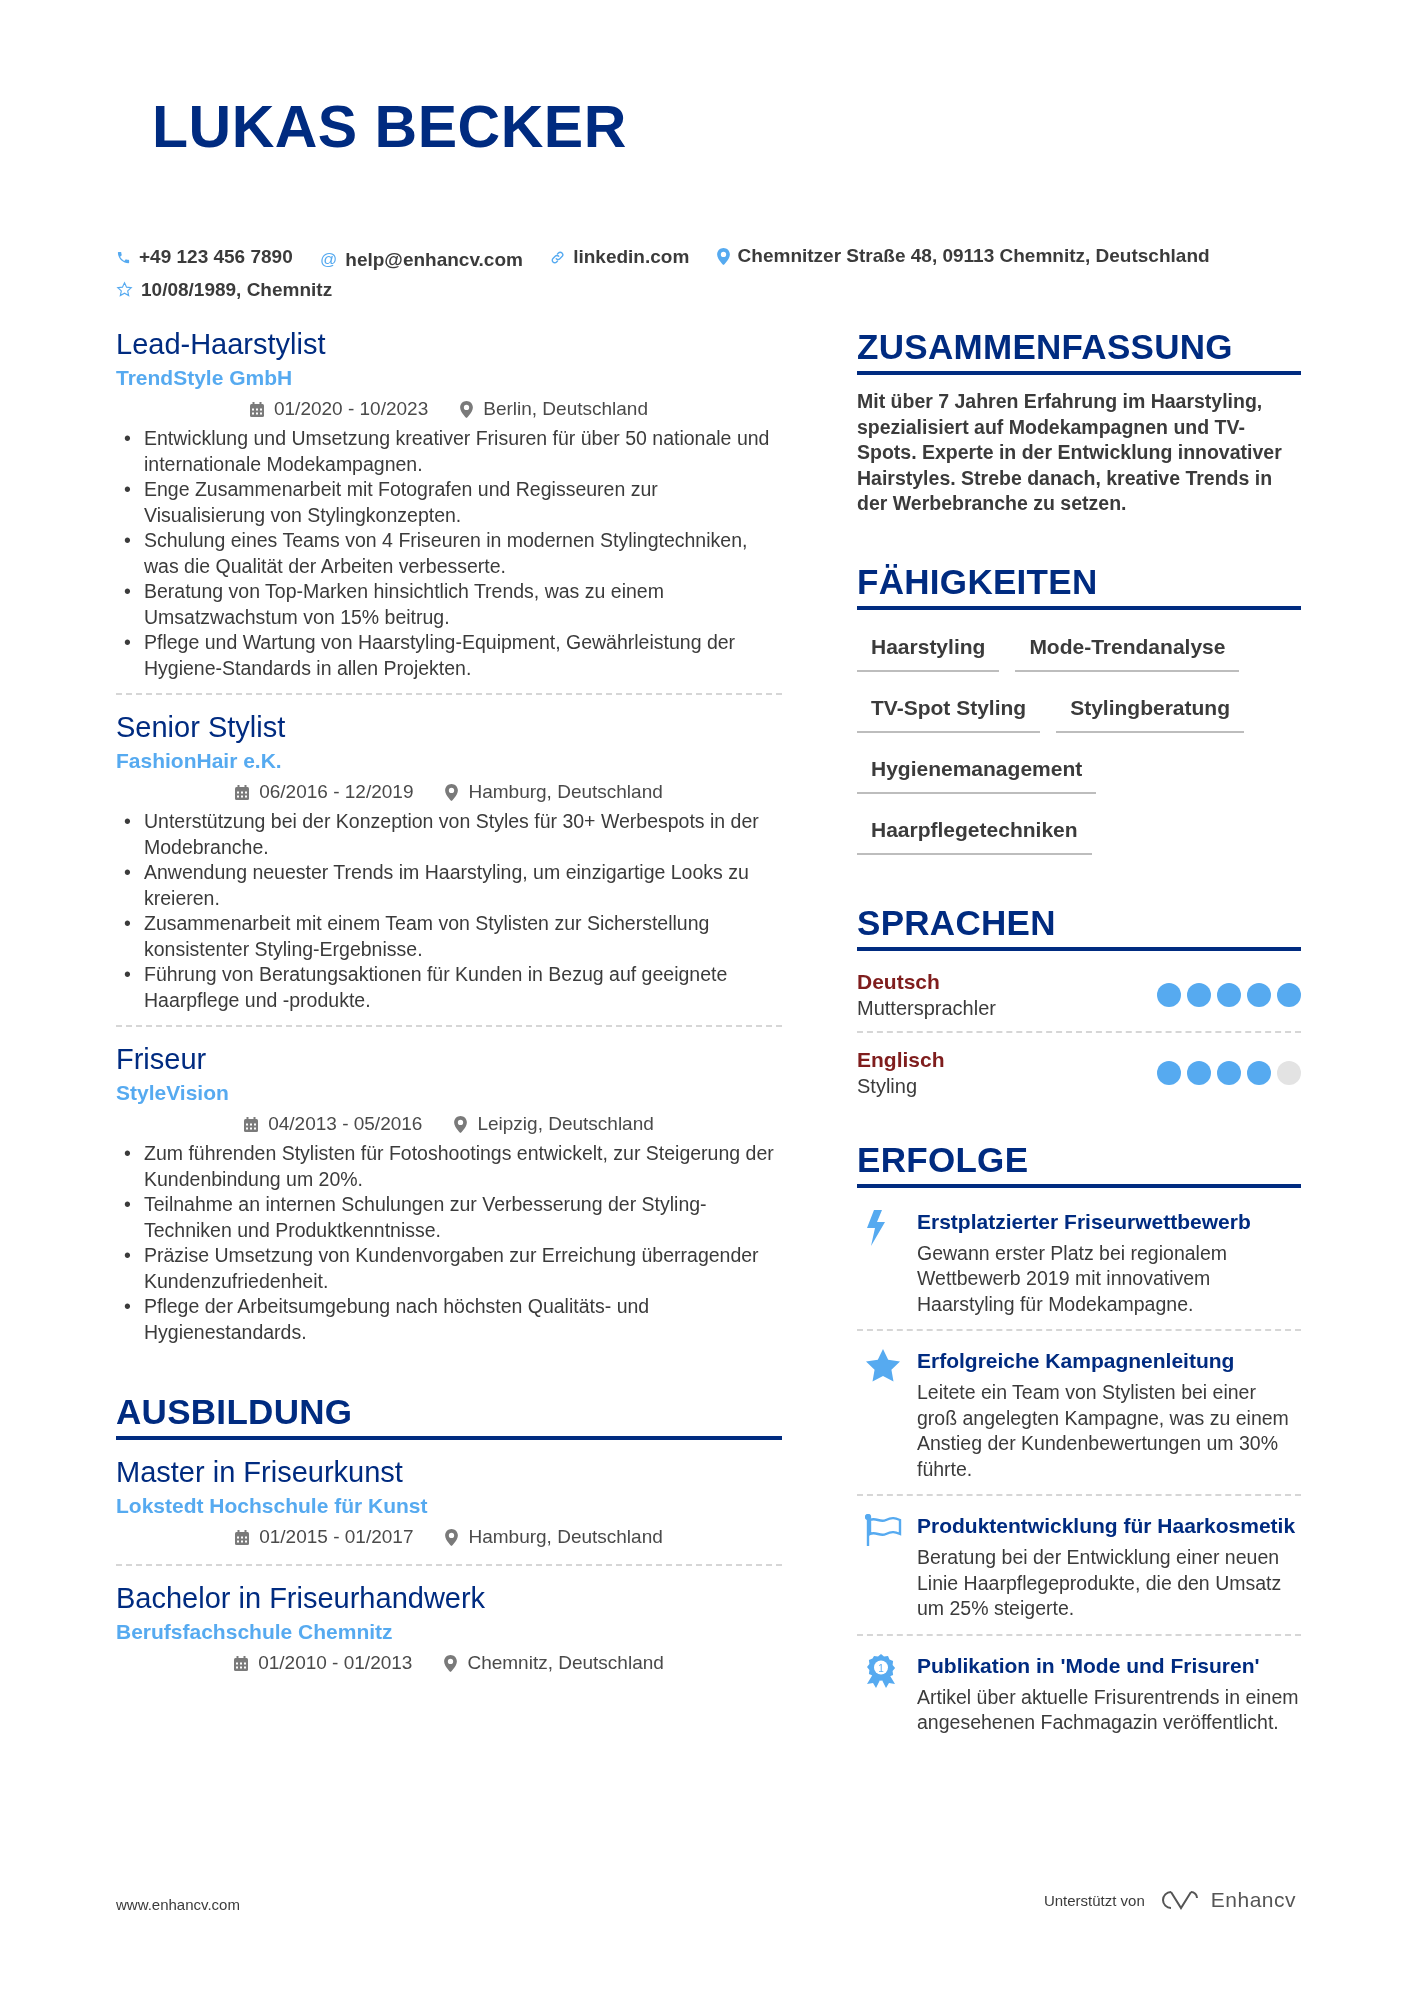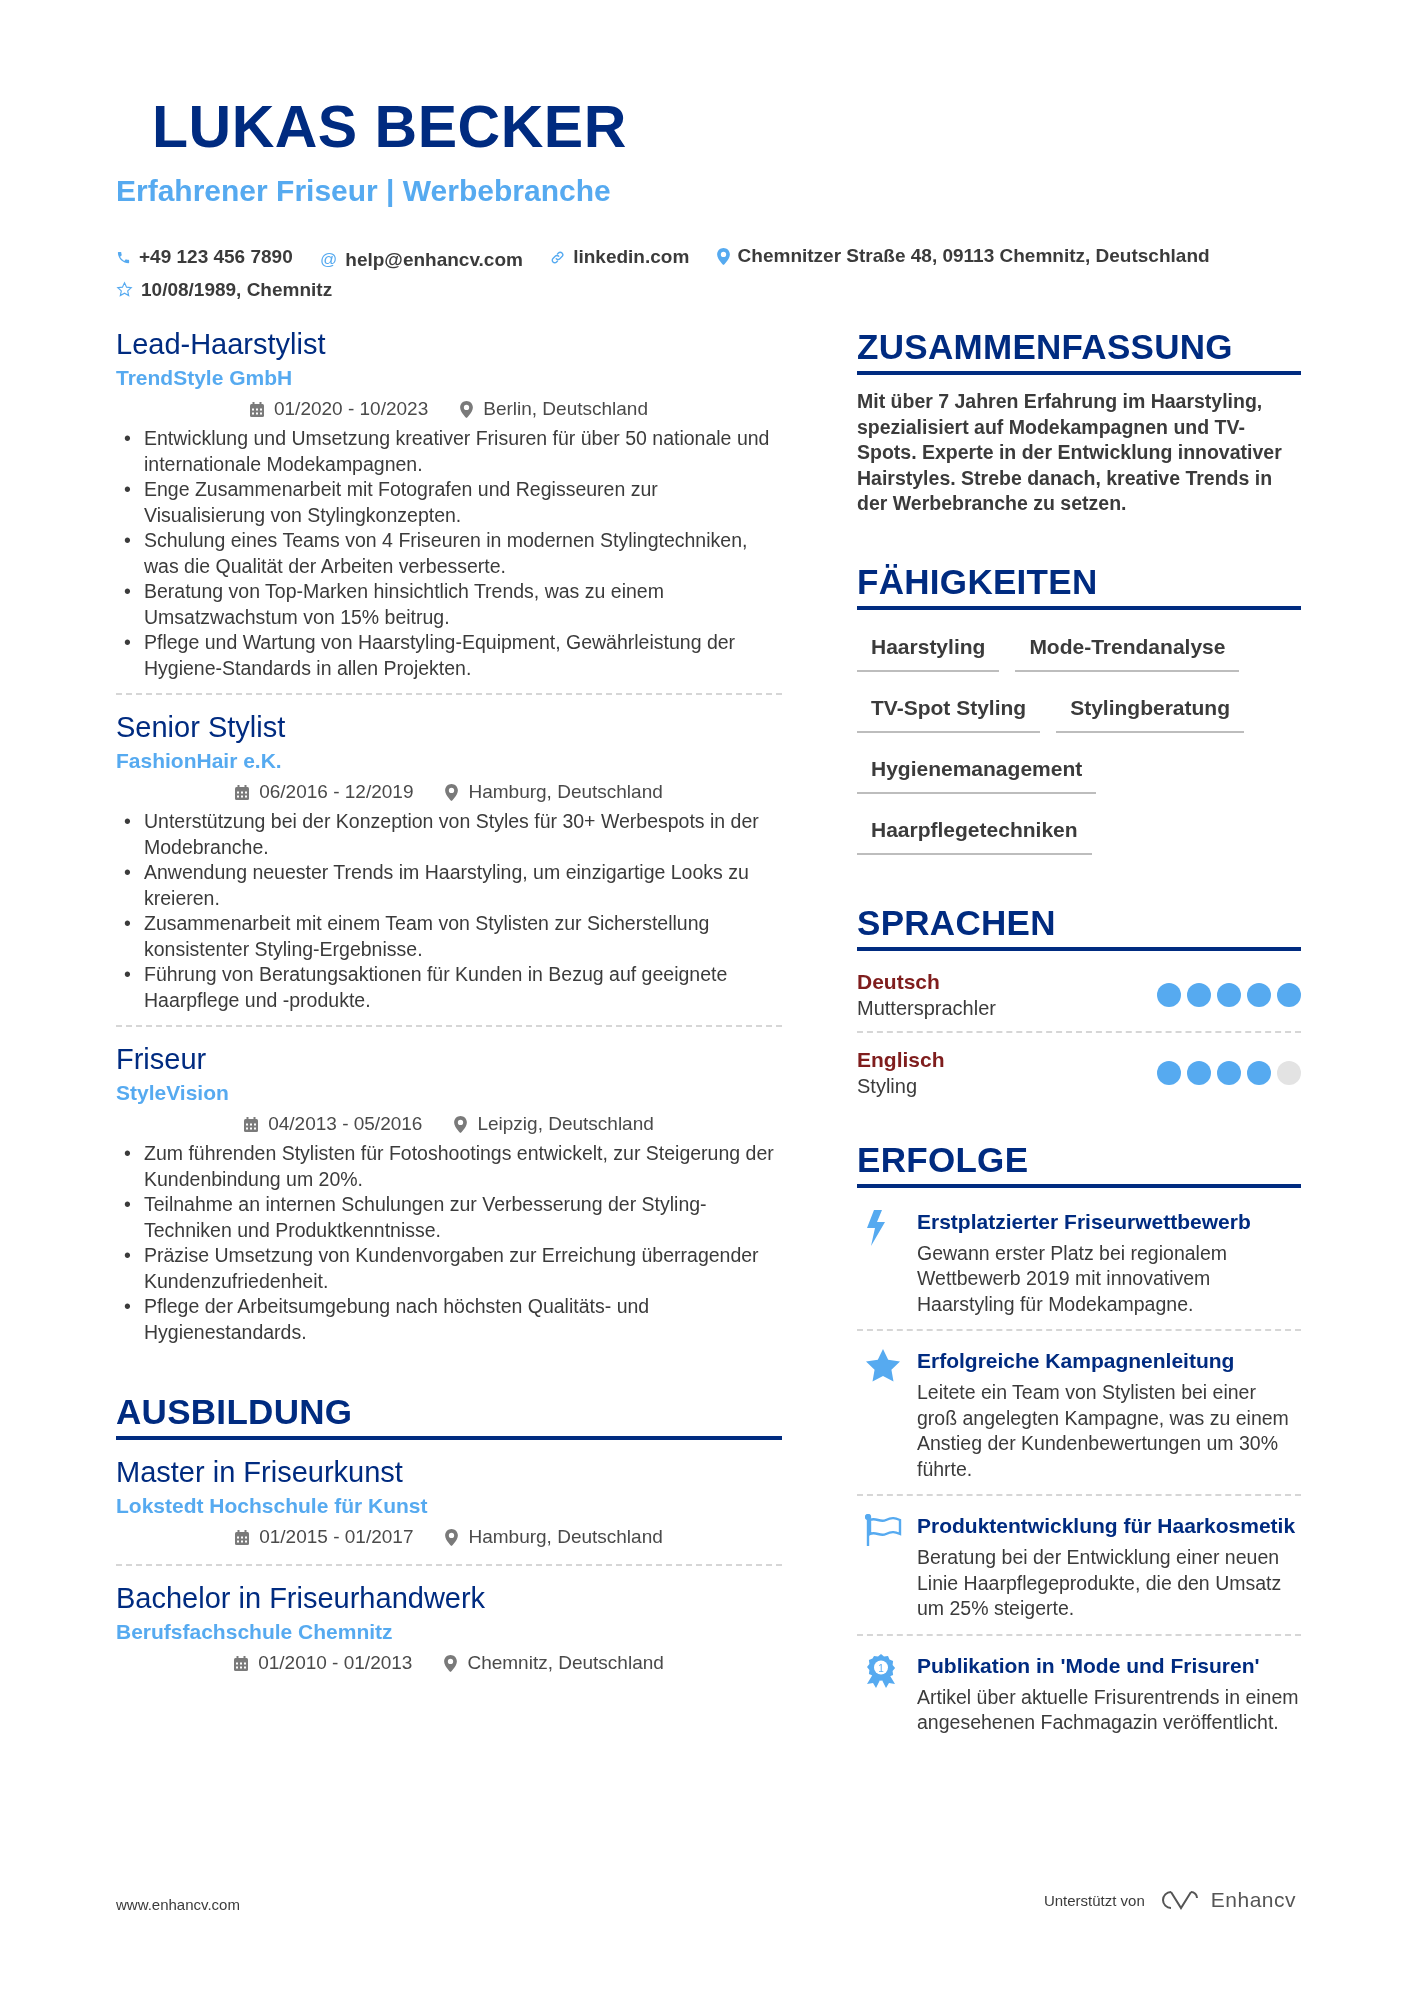--- a/index.html
+++ b/index.html
@@ -54,21 +54,20 @@
   .footer-right { position: absolute; right: 114px; top: 1888px; display: flex; align-items: center; font-size: 15px; color: #3b3b3b; text-align: right; }
   .footer-right .brand { font-size: 21px; color: #555; margin-left: 10px; letter-spacing: 0.5px; }
   .footer-right svg { margin-left: 12px; }
 </style>
 </head>
 <body>
 
 <div class="page">
 
   <div class="name">LUKAS BECKER</div>
-  <div class="title">Erfahrener Friseur | Werbebranche</div>
 
   <div class="contacts">
     <span class="contact">
       <span class="ic">
         <svg width="15" height="15" viewBox="0 0 24 24">
             <path fill="#56aaf0" d="M6.6 10.8c1.4 2.8 3.8 5.1 6.6 6.6l2.2-2.2c.3-.3.7-.4 1-.2 1.1.4 2.3.6 3.6.6.6 0 1 .4 1 1V20c0 .6-.4 1-1 1C10.6 21 3 13.4 3 4c0-.6.4-1 1-1h3.5c.6 0 1 .4 1 1 0 1.3.2 2.5.6 3.6.1.3 0 .7-.2 1L6.6 10.8z"></path>
           </svg>
       </span>
       <span>+49 123 456 7890</span>
     </span>

